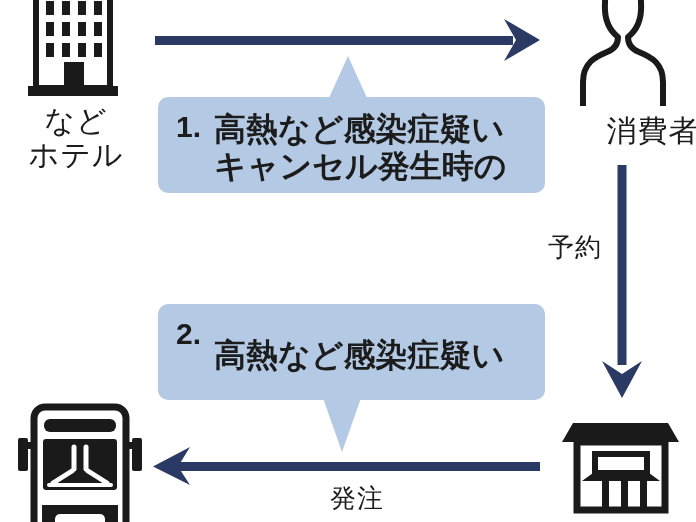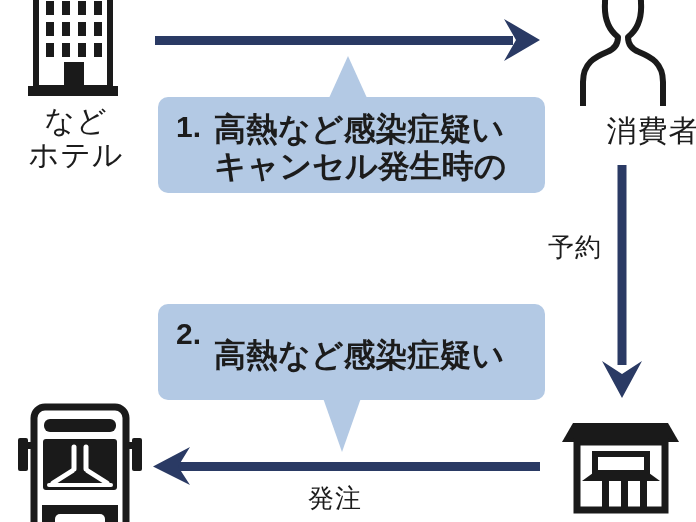--- a/index.html
+++ b/index.html
@@ -108,21 +108,21 @@
 
   <div class="abs tri tri-down" style="left:323px;top:398px;"></div>
 
   <svg class="abs" style="left:148px;top:441px;" width="400" height="46" viewBox="0 0 400 46">
     <g fill="#2a3a64">
       <rect x="30" y="21" width="362" height="9"></rect>
       <polygon points="42,6 5,25.5 42,44 30,25.5"></polygon>
     </g>
   </svg>
 
-  <div class="abs edge-label" style="left:277px;top:481px;width:116px;text-align:center;">発注</div>
+  <div class="abs edge-label" style="left:299px;top:481px;width:116px;text-align:center;">発注</div>
 
   <svg class="abs" style="left:17px;top:398px;" width="126" height="124" viewBox="0 0 126 124">
     <g fill="#1a1a1a">
       <rect x="1" y="40" width="10" height="33" rx="2"></rect>
       <rect x="10" y="44" width="9" height="7"></rect>
       <rect x="115" y="40" width="10" height="33" rx="2"></rect>
       <rect x="107" y="44" width="9" height="7"></rect>
     </g>
     <rect x="17" y="9" width="92" height="130" rx="11" fill="#ffffff" stroke="#1a1a1a" stroke-width="7"></rect>
     <rect x="27" y="21" width="72" height="13" rx="6" fill="#1a1a1a"></rect>

